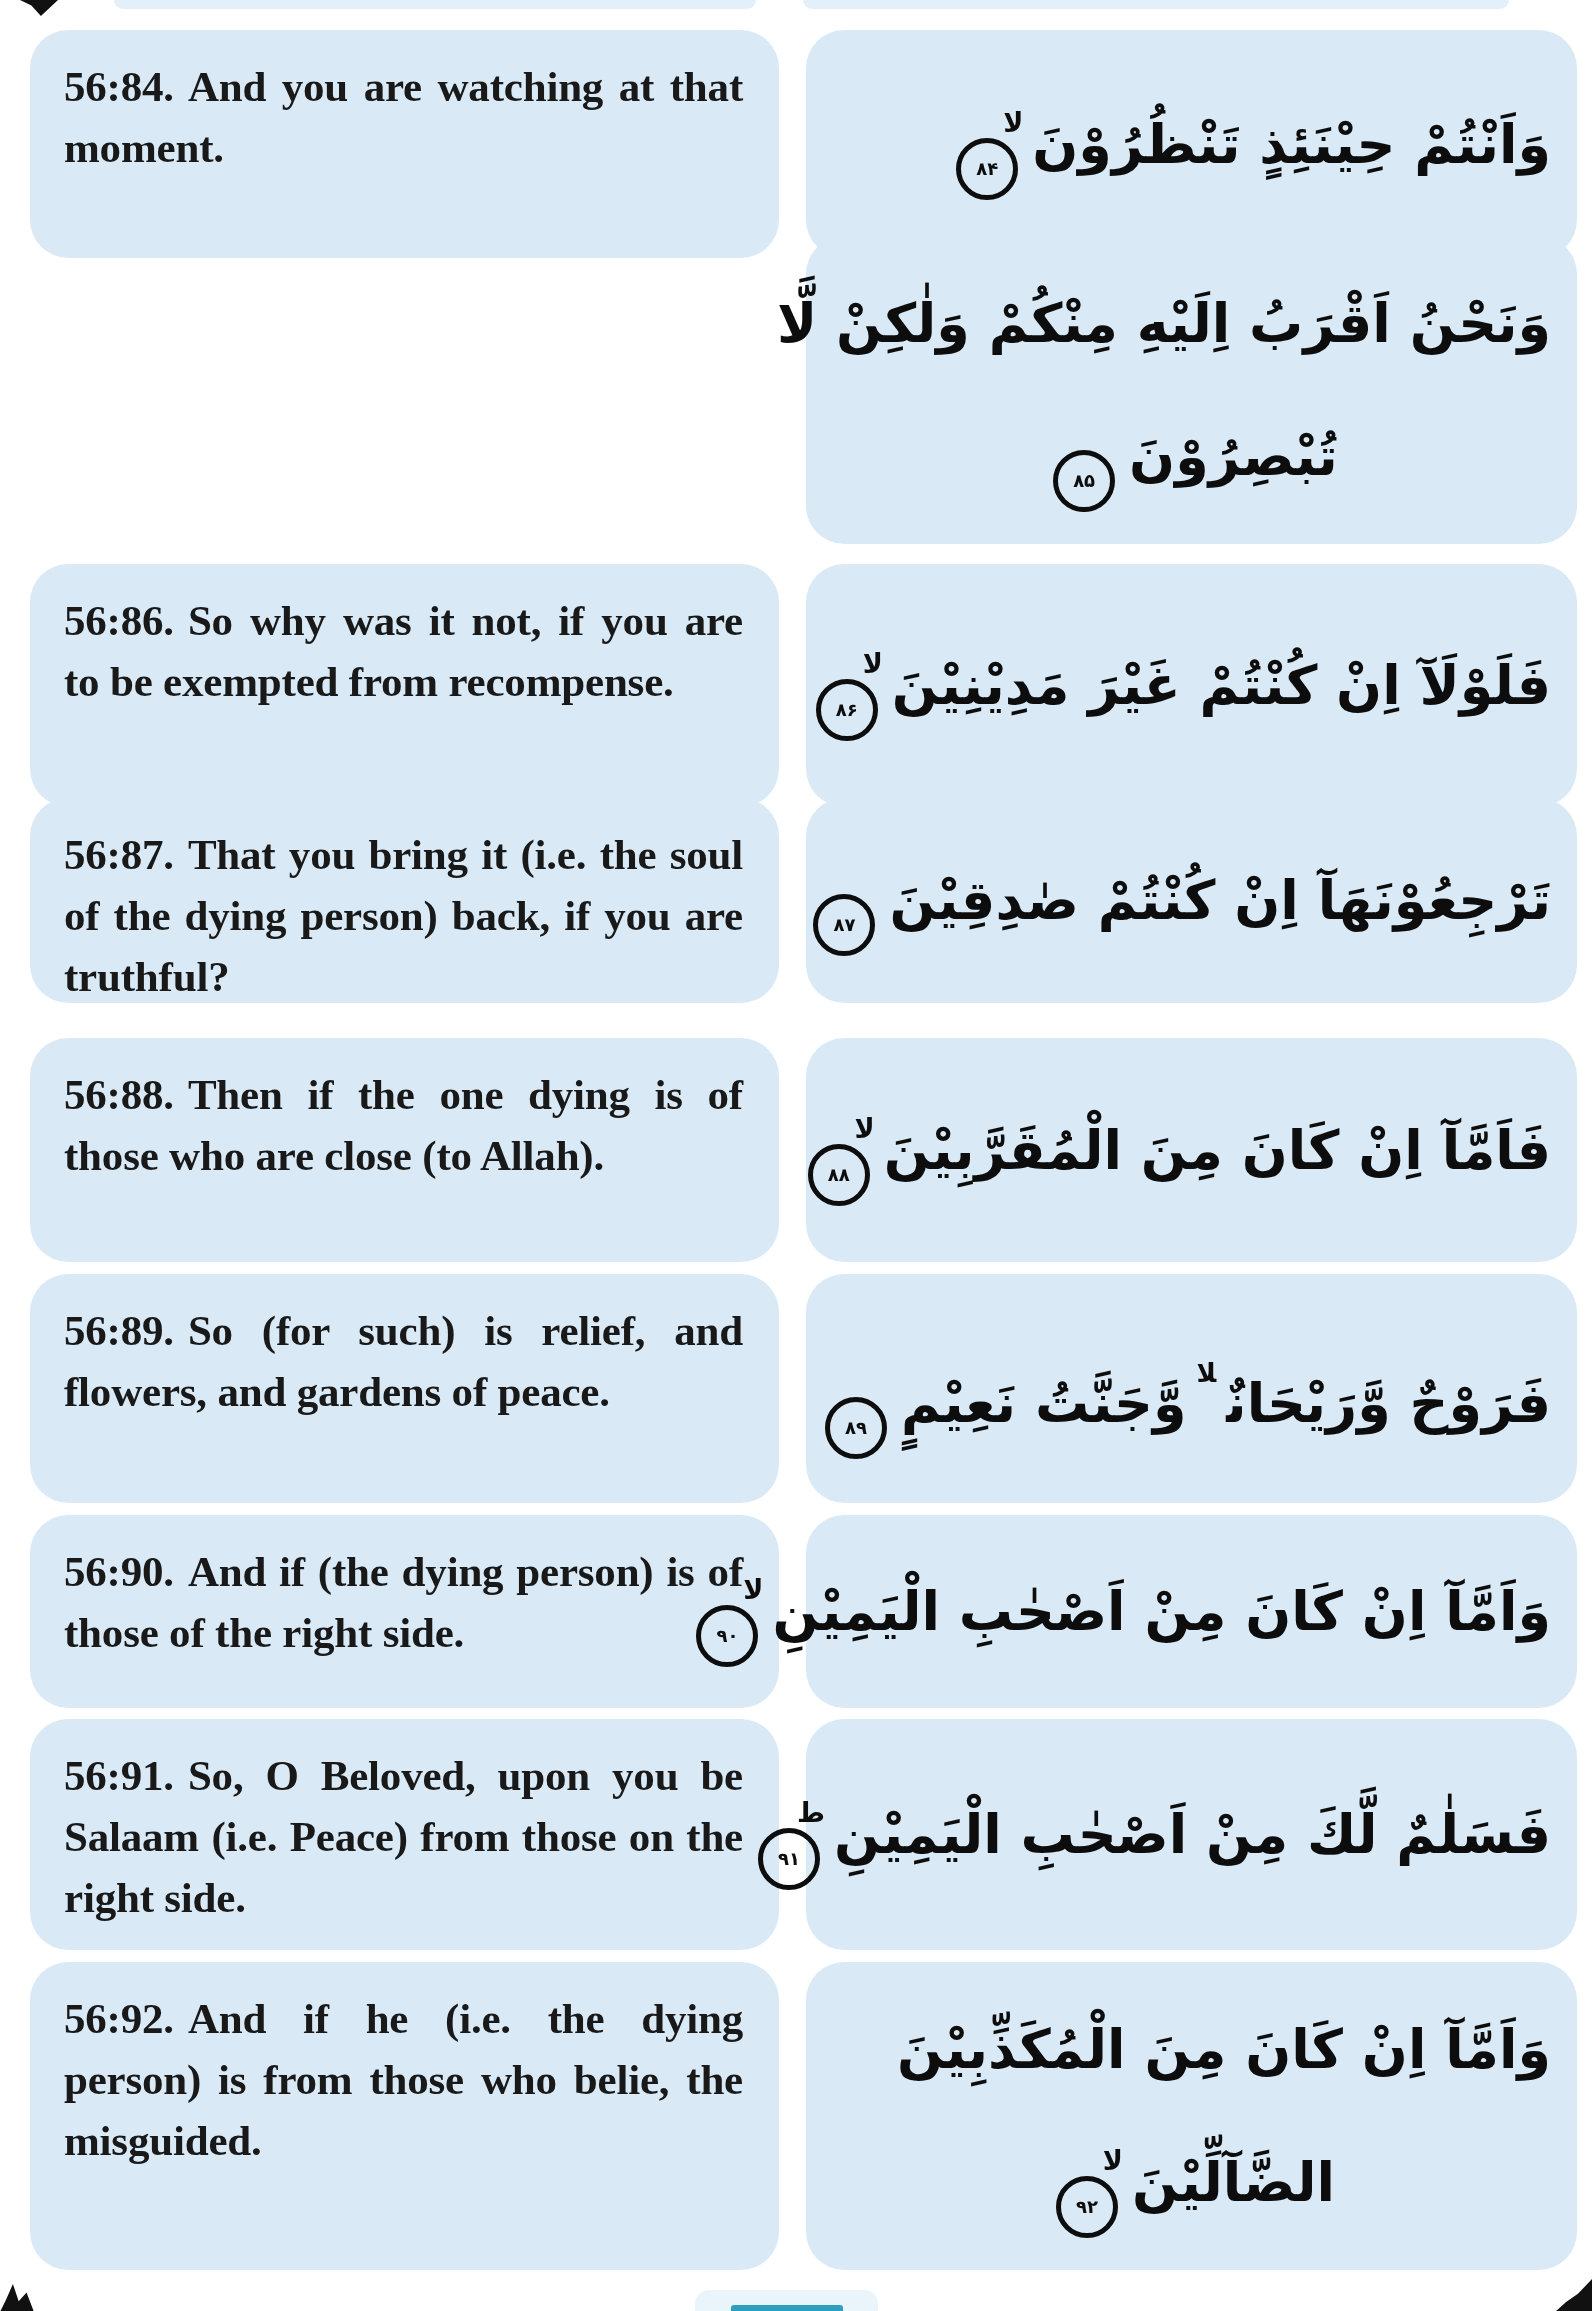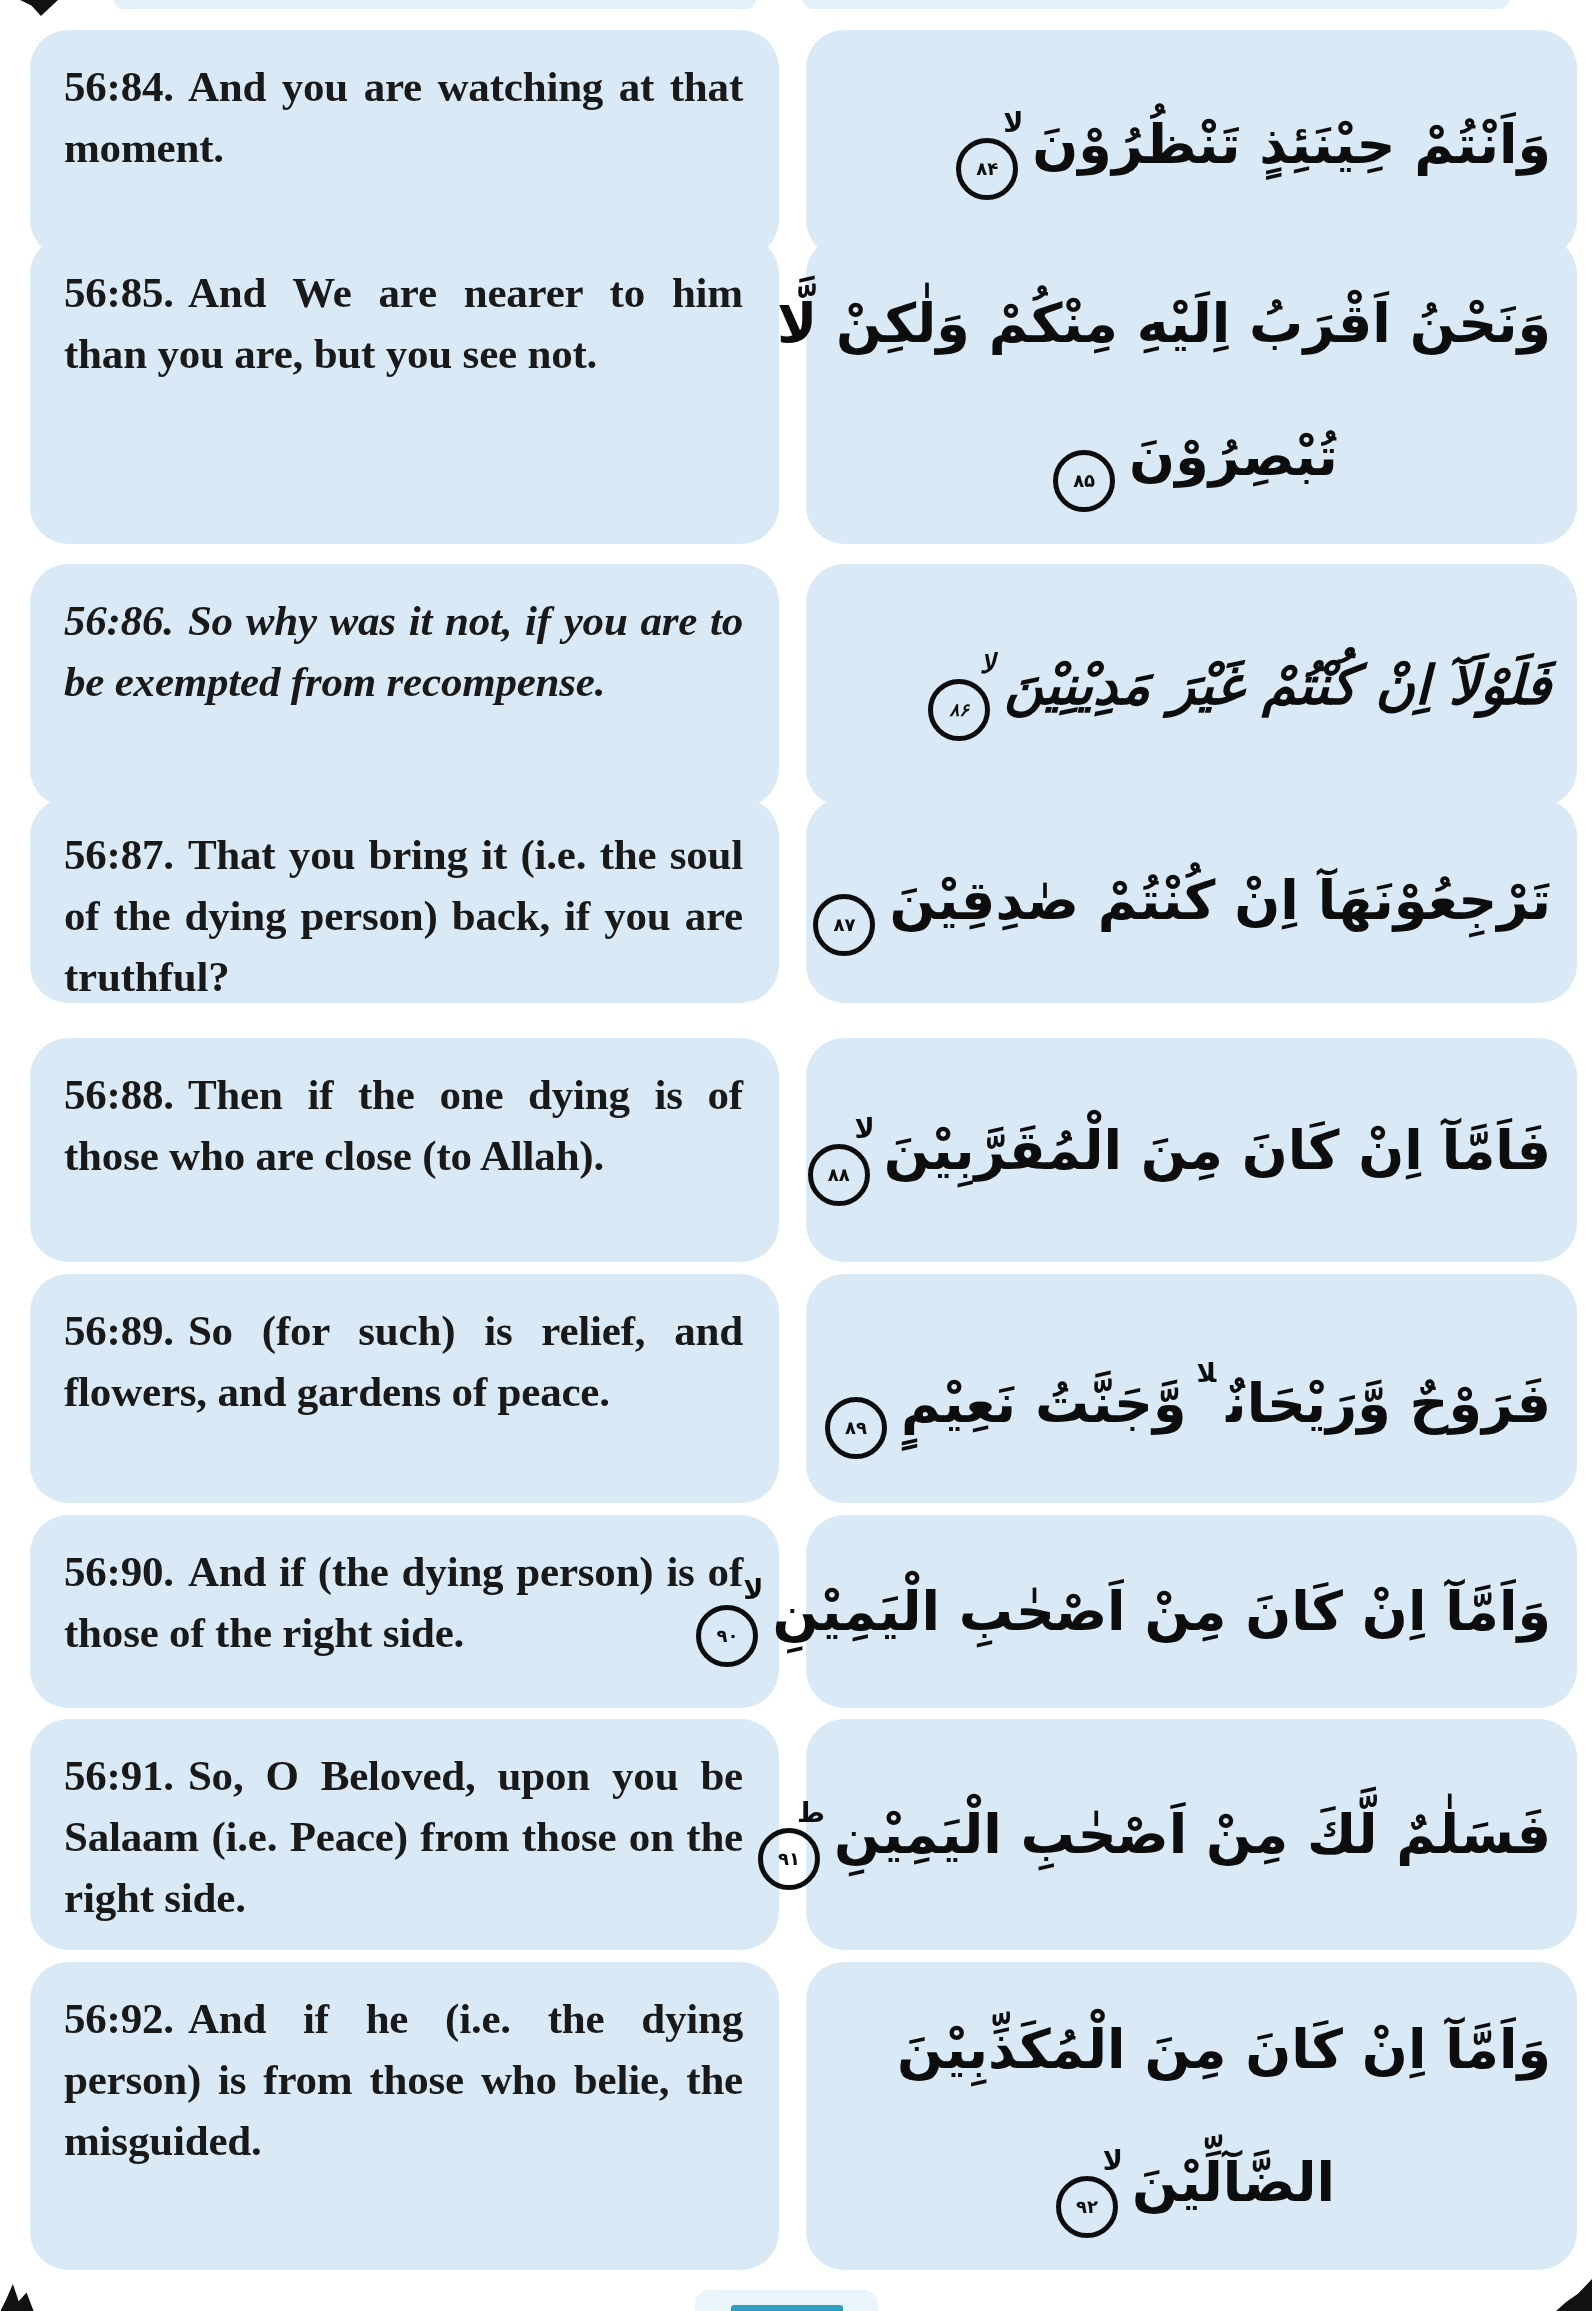--- a/index.html
+++ b/index.html
@@ -23,21 +23,21 @@
   .ink.bottom-left{left:0;top:2284px;width:34px;height:28px;
     clip-path:polygon(0 100%,100% 100%,78% 30%,55% 62%,38% 0,18% 55%);}
   .ink.bottom-right{left:1555px;top:2279px;width:37px;height:33px;
     clip-path:polygon(0 100%,100% 100%,100% 0,62% 45%,30% 70%);}
 
   
   #rows{position:absolute;inset:0;}
   .row{position:absolute;left:0;width:1592px;}
   #rows .row:nth-child(1){top:30px;height:228px;}
   #rows .row:nth-child(2){top:236px;height:308px;}
-  #rows .row:nth-child(3){top:564px;height:243px;font-style:italic;}
+  #rows .row:nth-child(3){top:564px;height:243px;}
   #rows .row:nth-child(4){top:798px;height:205px;}
   #rows .row:nth-child(5){top:1038px;height:224px;}
   #rows .row:nth-child(6){top:1274px;height:229px;}
   #rows .row:nth-child(7){top:1515px;height:193px;}
   #rows .row:nth-child(8){top:1719px;height:231px;}
   #rows .row:nth-child(9){top:1962px;height:308px;}
 
   .box{position:absolute;top:0;height:100%;background:#d9eaf6;border-radius:38px;box-sizing:border-box;}
   .en-box{left:30px;width:749px;padding:26px 36px 20px 34px;}
   .ar-box{left:806px;width:771px;padding:10px 26px 10px 30px;
@@ -94,23 +94,20 @@
     </div>
     <div class="box ar-box">
           <div class="ar-line">وَاَنْتُمْ حِيْنَئِذٍ تَنْظُرُوْنَ<span class="ayah-end">
               <span class="ayah-num">۸۴</span>
               <span class="waqf">لا</span>
             </span></div>
         </div>
   </section>
 
   <section class="row">
-    <div class="box en-box">
-      <p class="en-text"><span class="ref">56:85.</span><span class="body">And We are nearer to him than you are, but you see not.</span></p>
-    </div>
     <div class="box ar-box">
           <div class="ar-line">وَنَحْنُ اَقْرَبُ اِلَيْهِ مِنْكُمْ وَلٰكِنْ لَّا</div>
           <div class="ar-line center">تُبْصِرُوْنَ<span class="ayah-end">
               <span class="ayah-num">۸۵</span>
             </span></div>
         </div>
   </section>
 
   <section class="row">
     <div class="box en-box">

